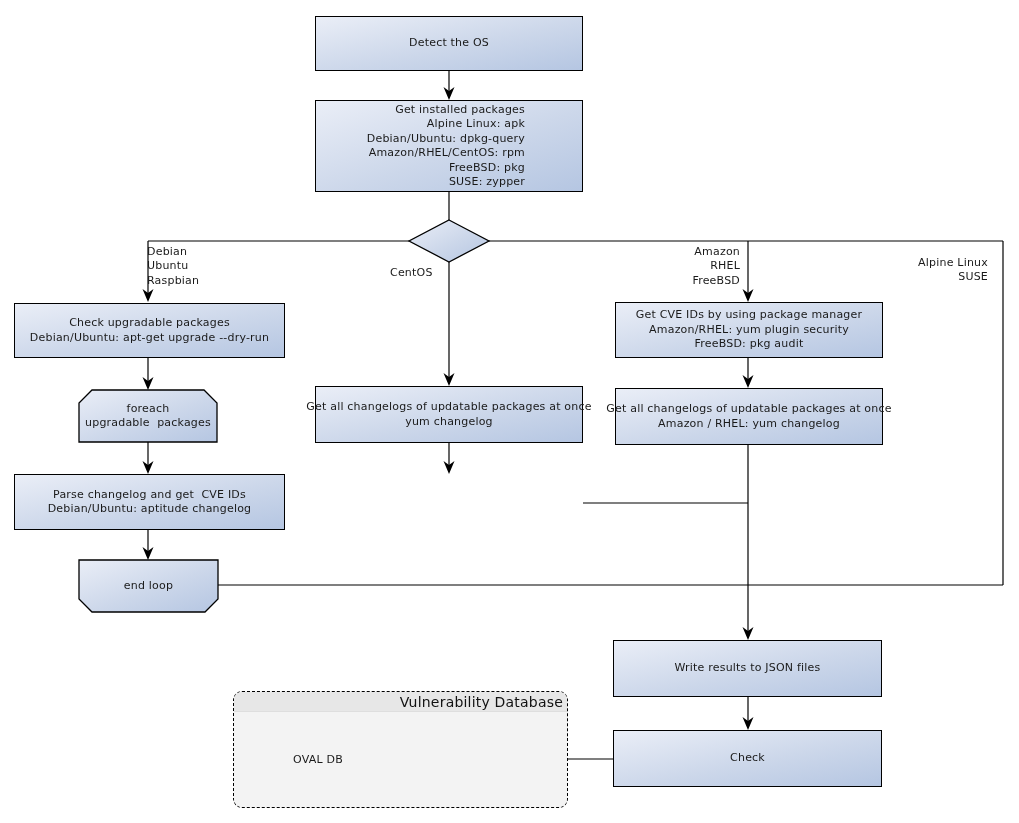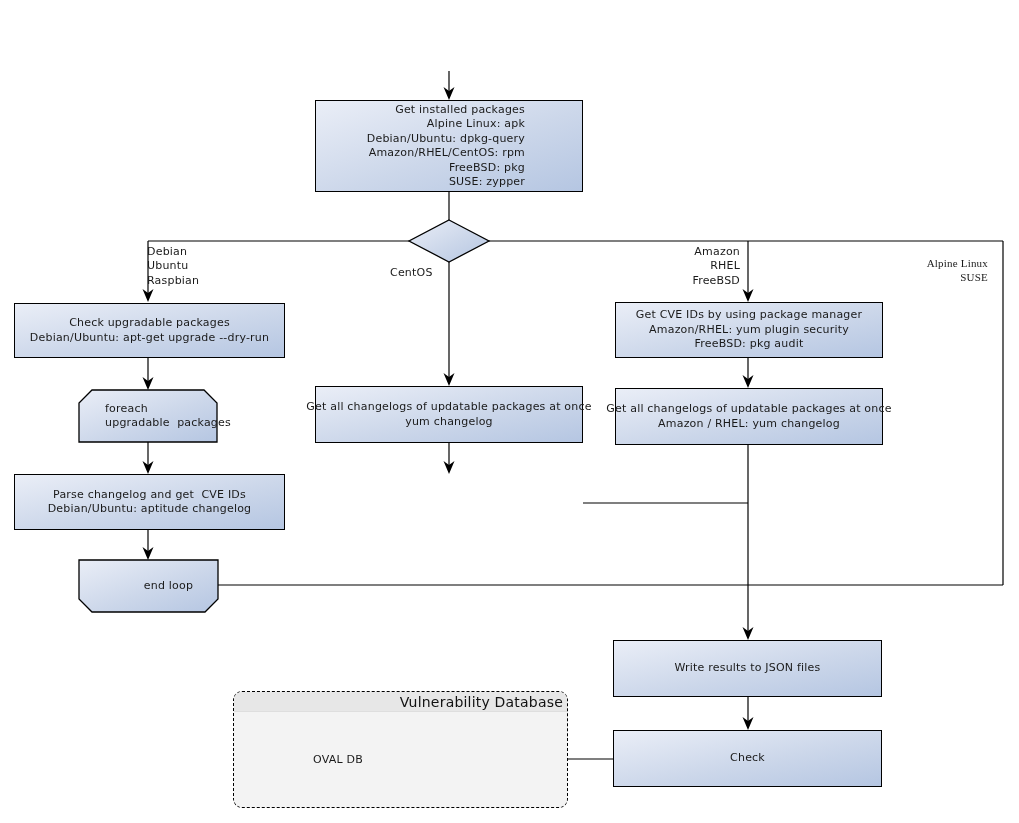--- a/index.html
+++ b/index.html
@@ -31,26 +31,26 @@
   .node.right-text {
     justify-content: flex-end;
     text-align: right;
     padding-right: 57px;
   }
   .shape-label {
     position: absolute;
     display: flex;
     align-items: center;
     justify-content: center;
+    text-align: center;
     font-size: 11px;
     line-height: 14.5px;
     letter-spacing: 0.2px;
     white-space: pre-wrap;
     pointer-events: none;
-    margin-left: 20px;
   }
   .branch-label {
     position: absolute;
     font-size: 11px;
     line-height: 14.3px;
     letter-spacing: 0.2px;
     white-space: pre-wrap;
   }
   .branch-label.center { text-align: left; }
   .branch-label.right  { text-align: right; }
@@ -146,20 +146,21 @@
       <path d="M 248,744 V 773 A 70,12 0 0 0 388,773 V 744" fill="url(#gradBox)" stroke="#000" stroke-width="1.3"></path>
       <ellipse cx="318" cy="744" rx="70" ry="12" fill="#cbd8ec" stroke="#000" stroke-width="1.3"></ellipse>
     </g>
 
     <g>
       <path d="M 416,744 V 773 A 69.5,12 0 0 0 555,773 V 744" fill="url(#gradBox)" stroke="#000" stroke-width="1.3"></path>
       <ellipse cx="485.5" cy="744" rx="69.5" ry="12" fill="#cbd8ec" stroke="#000" stroke-width="1.3"></ellipse>
     </g>
   </svg>
 
+  <div class="node" style="left:315px; top:16px; width:268px; height:55px;">Detect the OS</div>
 
   <div class="node right-text" style="left:315px; top:100px; width:268px; height:92px;">Get installed packages
 Alpine Linux: apk
 Debian/Ubuntu: dpkg-query
 Amazon/RHEL/CentOS: rpm
 FreeBSD: pkg
 SUSE: zypper</div>
 
   <div class="node" style="left:14px; top:303px; width:271px; height:55px;">Check upgradable packages
 Debian/Ubuntu: apt-get upgrade --dry-run</div>
@@ -190,21 +191,21 @@
   <div class="branch-label center" style="left:147px; top:245px; width:80px;">Debian
 Ubuntu
 Raspbian</div>
 
   <div class="branch-label center" style="left:390px; top:266px; width:60px;">CentOS</div>
 
   <div class="branch-label right" style="left:640px; top:245px; width:100px;">Amazon
 RHEL
 FreeBSD</div>
 
-  <div class="branch-label right" style="left:868px; top:256px; width:120px;font-family:Liberation Serif, serif;">Alpine Linux
+  <div class="branch-label right" style="left:868px; top:256px; width:120px;">Alpine Linux
 SUSE</div>
 
   <div class="db-container">
     <div class="db-header">Vulnerability Database</div>
   </div>
 
   <div class="shape-label" style="left:248px; top:736px; width:140px; height:48px;">OVAL DB</div>
 
 
 </div>

